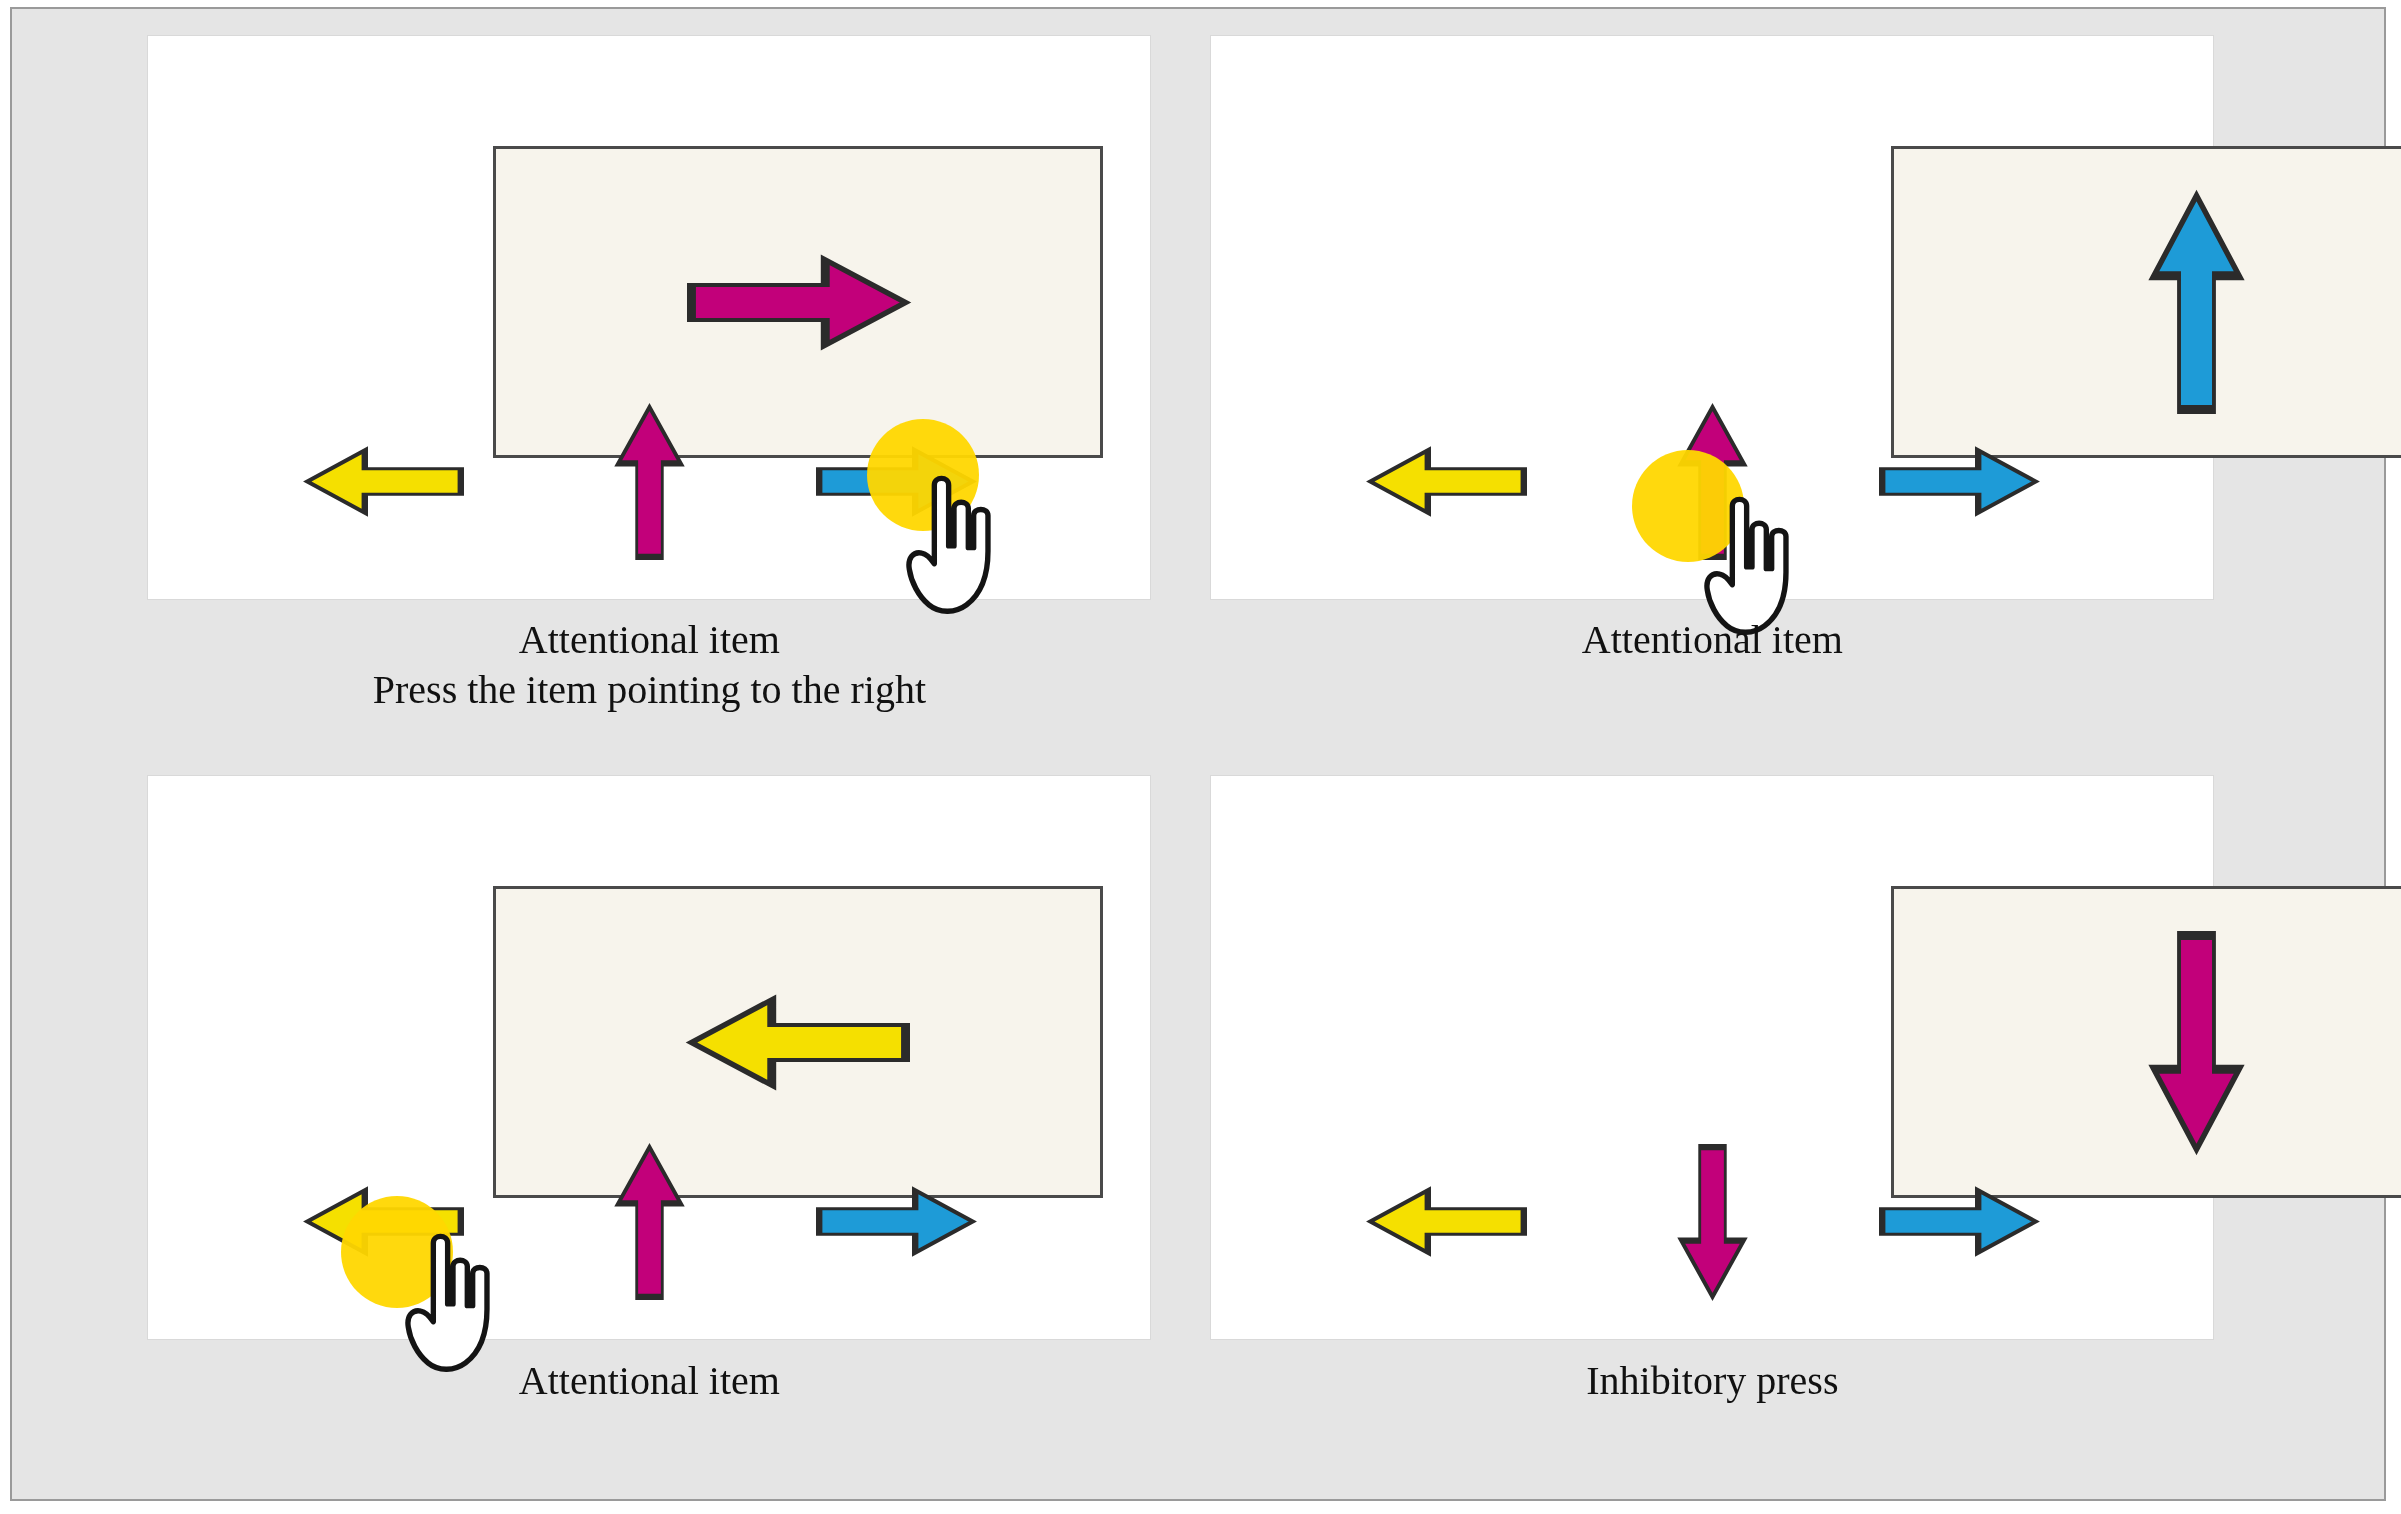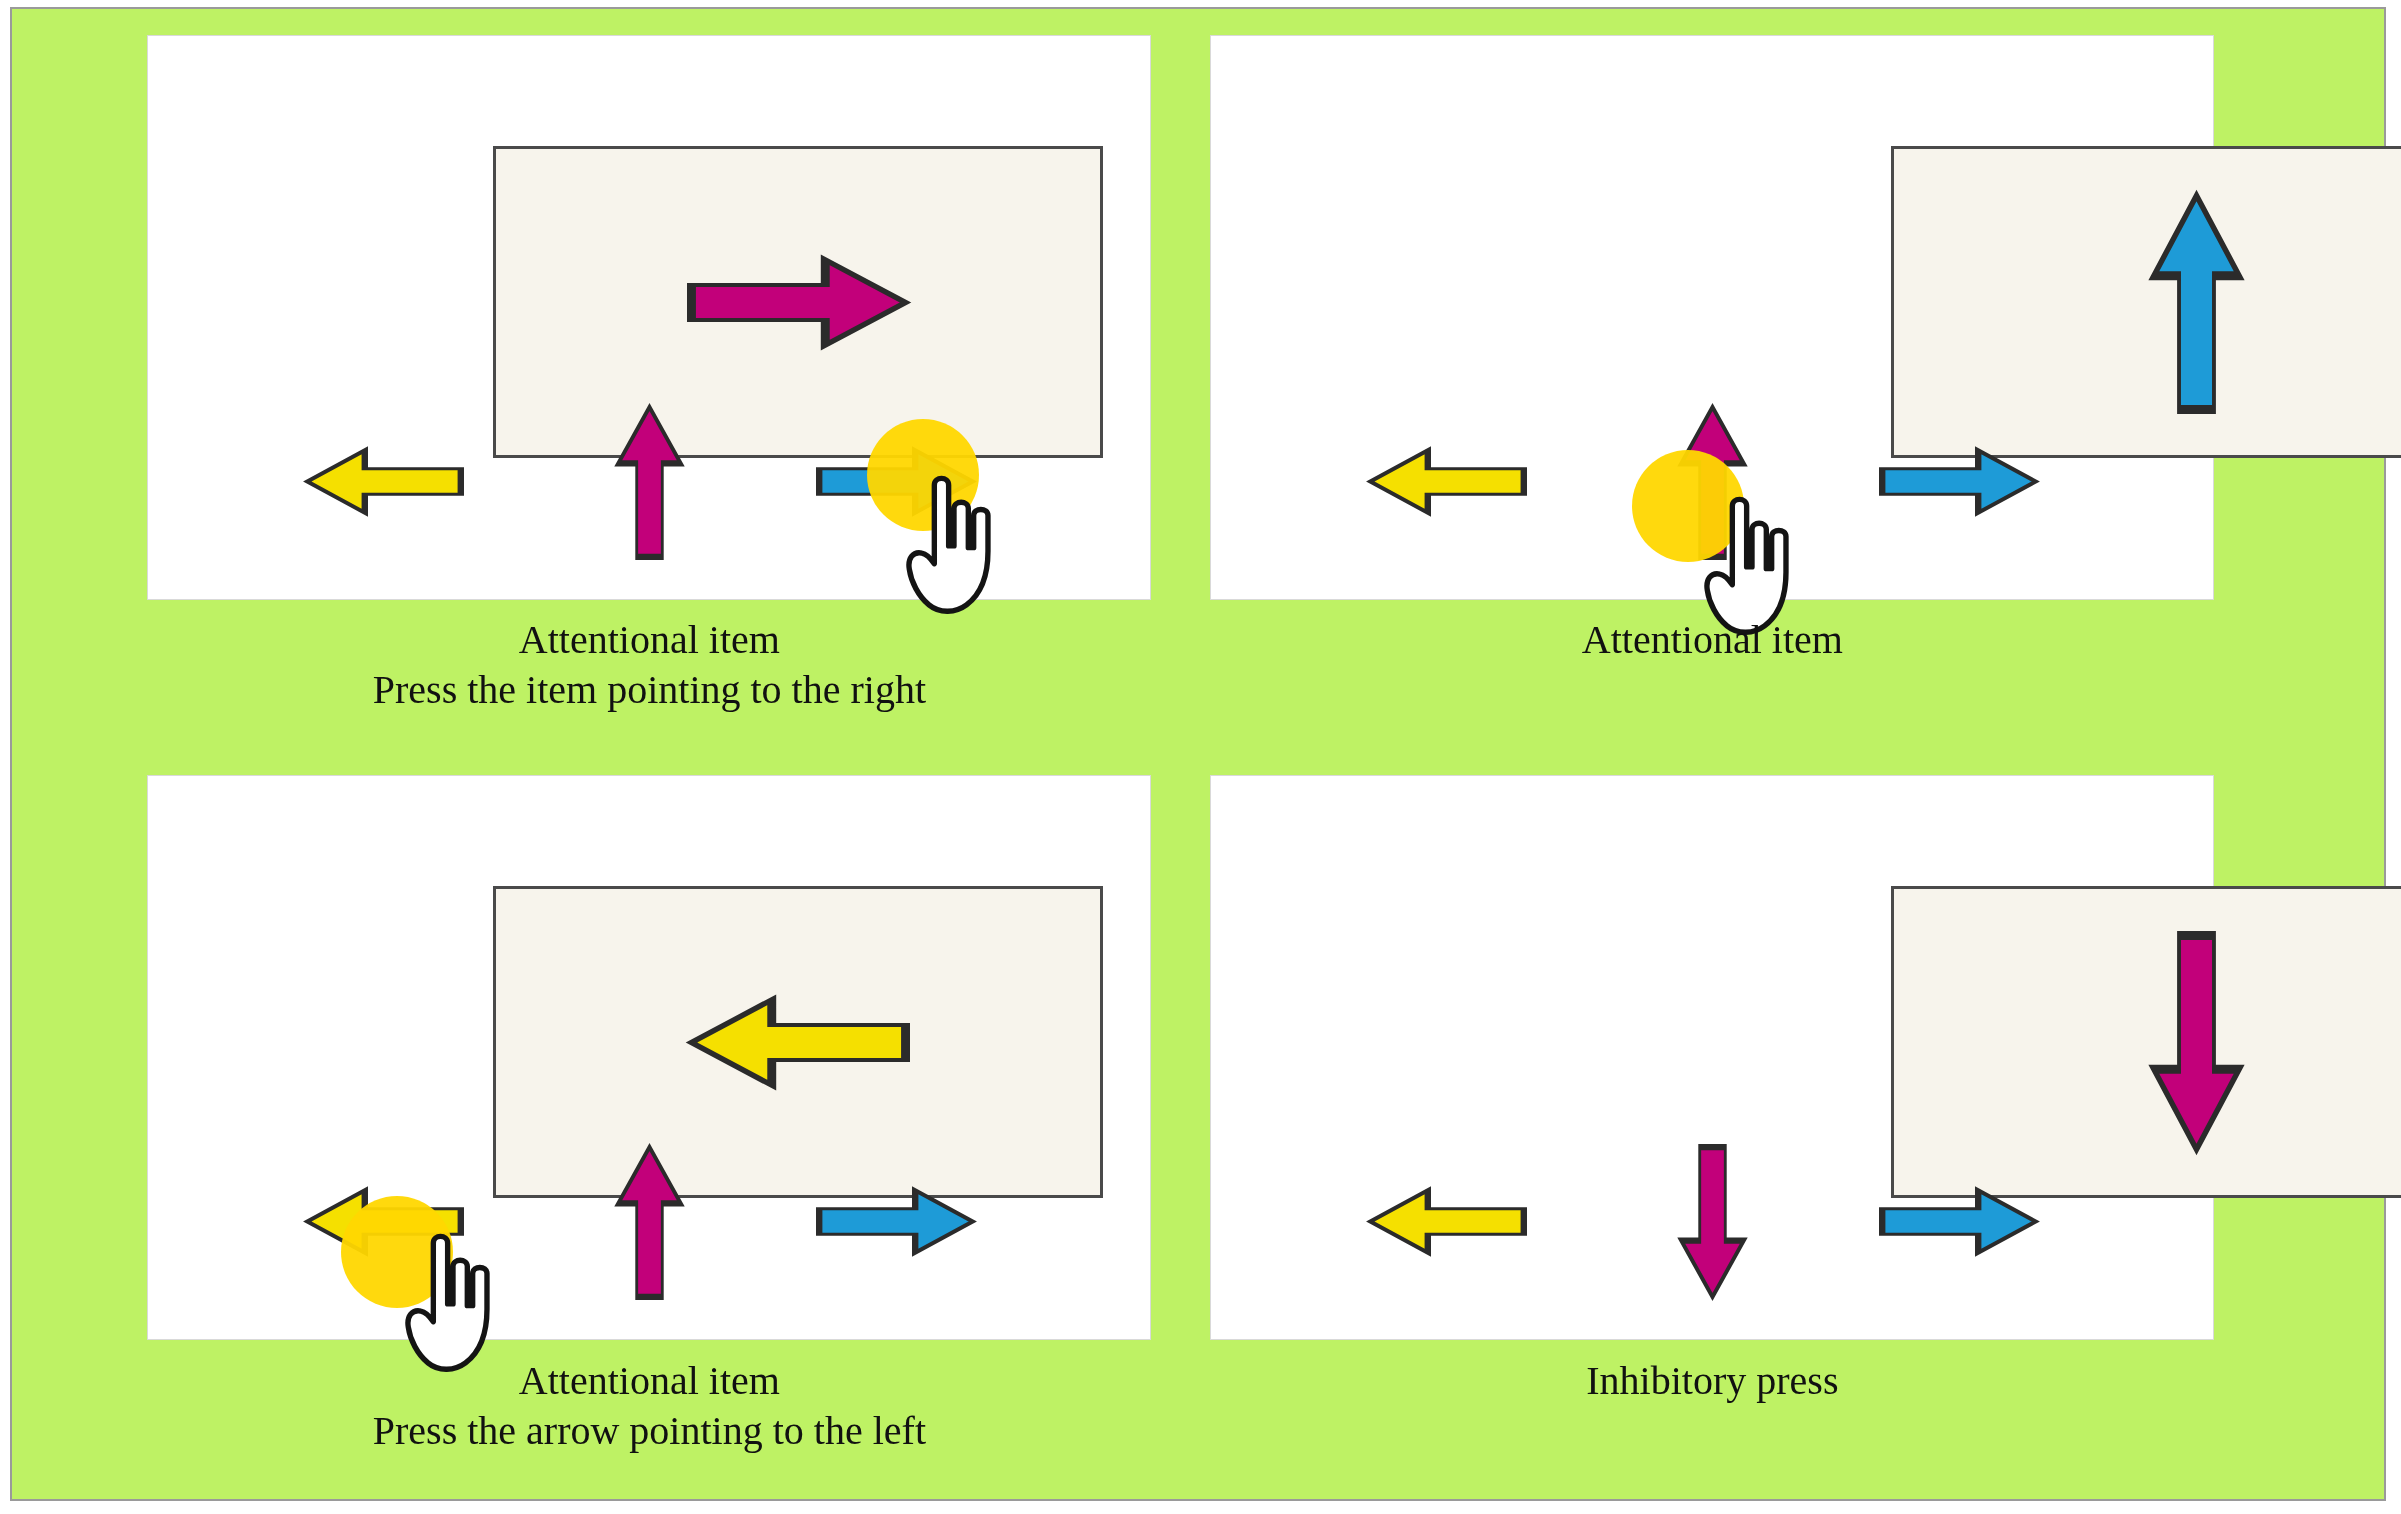--- a/index.html
+++ b/index.html
@@ -7,21 +7,21 @@
     width:2401px;height:1514px;
     font-family:"Liberation Serif","DejaVu Serif",serif;
     overflow:hidden;
   }
   .figure-frame{
     position:absolute;
     left:10.4px;top:7.4px;
     width:2376px;height:1494px;
     border:2.2px solid #9a9a9a;
     box-sizing:border-box;
-    background:#bef264;
+    background:#e5e5e5;
   }
   .grid{
     position:absolute;
     left:0;top:0;right:0;bottom:0;
   }
   .panel-box{
     position:absolute;
     border:1.5px solid #d9d9d9;
     box-sizing:border-box;
     background:#ffffff;
@@ -136,21 +136,20 @@
         </div>
         <div class="option-slot" style="left:466px;top:368px;width:71px;height:156px;"><span><svg class="arrow-svg" width="71" height="156" viewBox="0 0 100 100" preserveAspectRatio="none">
               <polygon points="32,98 32,38 6,38 50,2 94,38 68,38 68,98" fill="#C2007A" stroke="#2b2b2b" stroke-width="4" stroke-linejoin="miter"></polygon>
             </svg></span></div>
         <div class="option-slot" style="left:668px;top:410px;width:160px;height:71px;"><span><svg class="arrow-svg" width="160" height="71" viewBox="0 0 100 100" preserveAspectRatio="none">
               <polygon points="2,32 62,32 62,6 98,50 62,94 62,68 2,68" fill="#1E9BD7" stroke="#2b2b2b" stroke-width="4" stroke-linejoin="miter"></polygon>
             </svg></span></div>
       </div>
       <div class="caption" style="left:135px;top:1347px;width:1004px;">
         <span class="line">Attentional item</span>
-        <span class="line">Press the arrow pointing to the left</span>
       </div>
       <div class="panel-box" style="left:1198px;top:766px;width:1004px;height:565px;">
         <div class="stimulus" style="left:680px;top:110px;width:610px;height:312px;">
           <span>
             <svg class="arrow-svg" width="97" height="223" viewBox="0 0 100 100" preserveAspectRatio="none">
               <polygon points="32,2 32,62 6,62 50,98 94,62 68,62 68,2" fill="#C2007A" stroke="#2b2b2b" stroke-width="4" stroke-linejoin="miter"></polygon>
             </svg>
           </span>
         </div>
         <div class="option-slot" style="left:156px;top:410px;width:160px;height:71px;"><span><svg class="arrow-svg" width="160" height="71" viewBox="0 0 100 100" preserveAspectRatio="none">

